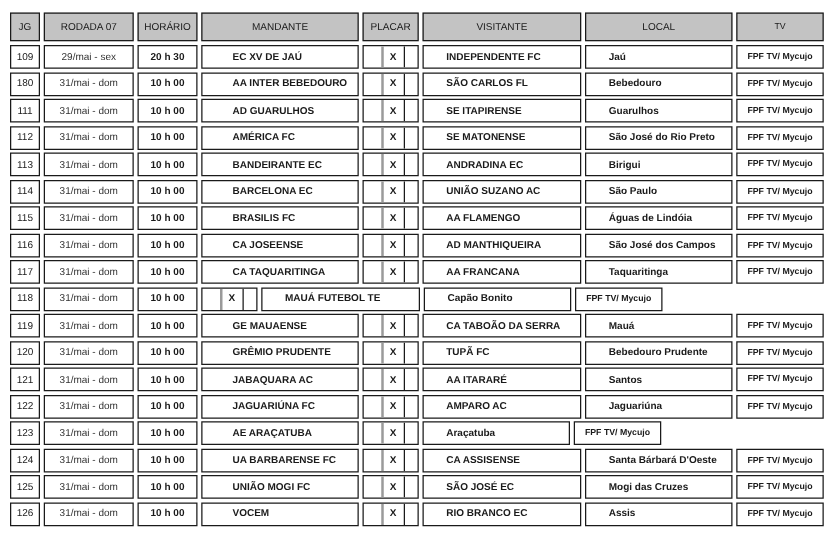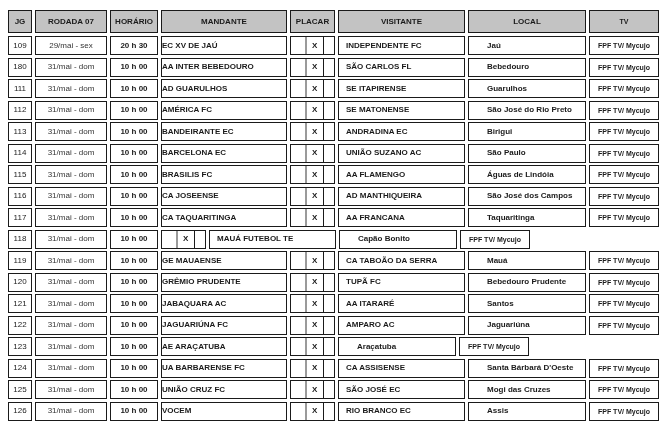--- a/index.html
+++ b/index.html
@@ -39,30 +39,30 @@
     background: #ffffff;
     display: flex;
     align-items: center;
     font-size: 8px;
     line-height: 1;
     white-space: nowrap;
     overflow: hidden;
   }
   .hrow .cell {
     background: var(--header-bg);
-    font-weight: bold;
+    font-weight: normal;
     justify-content: center;
     padding: 0;
   }
   .c-jg       { width: 24px;  justify-content: center; }
   .c-rodada   { width: 72px;  justify-content: center; color: #333333; }
   .c-horario  { width: 48px;  justify-content: center; font-weight: bold; }
-  .c-mandante { width: 126px; padding-left: 0; font-weight: bold; }
+  .c-mandante { width: 126px; padding-left: 24px; font-weight: bold; }
   .c-placar   { width: 45px;  padding: 0; }
-  .c-visitante{ width: 127px; padding-left: 7px; font-weight: bold; }
+  .c-visitante{ width: 127px; padding-left: 18px; font-weight: bold; }
   .c-local    { width: 118px; padding-left: 18px; font-weight: bold; }
   .c-tv       { width: 70px;  justify-content: center; font-weight: bold; font-size: 7px; }
   .hrow .c-rodada { color: var(--text); }
 
   
   .score-home {
     flex: 1.3;
     height: 100%;
     border-right: 2px solid var(--divider-gray);
   }
@@ -332,21 +332,21 @@
     </div>
     <div class="cell c-visitante">CA ASSISENSE</div>
     <div class="cell c-local">Santa Bárbará D'Oeste</div>
     <div class="cell c-tv">FPF TV/ Mycujo</div>
   </div>
 
   <div class="row">
     <div class="cell c-jg">125</div>
     <div class="cell c-rodada">31/mai - dom</div>
     <div class="cell c-horario">10 h 00</div>
-    <div class="cell c-mandante">UNIÃO CRUZ FC</div>
+    <div class="cell c-mandante">UNIÃO MOGI FC</div>
     <div class="cell c-placar">
       <span class="score-home"></span>
       <span class="score-x">X</span>
       <span class="score-away"></span>
     </div>
     <div class="cell c-visitante">SÃO JOSÉ EC</div>
     <div class="cell c-local">Mogi das Cruzes</div>
     <div class="cell c-tv">FPF TV/ Mycujo</div>
   </div>
 

